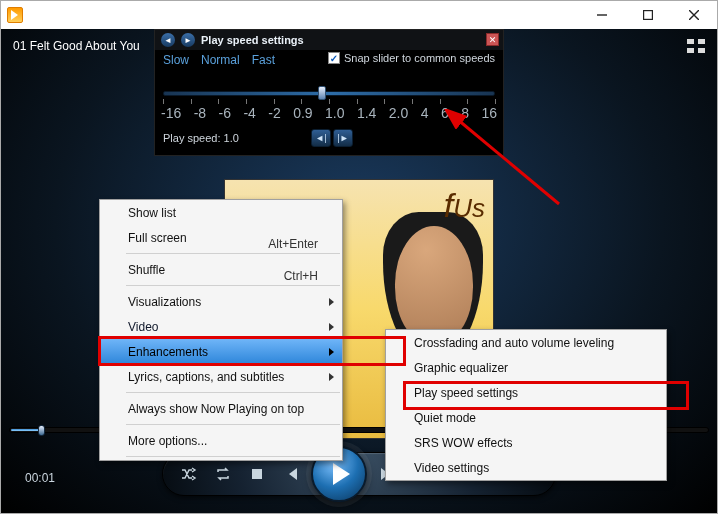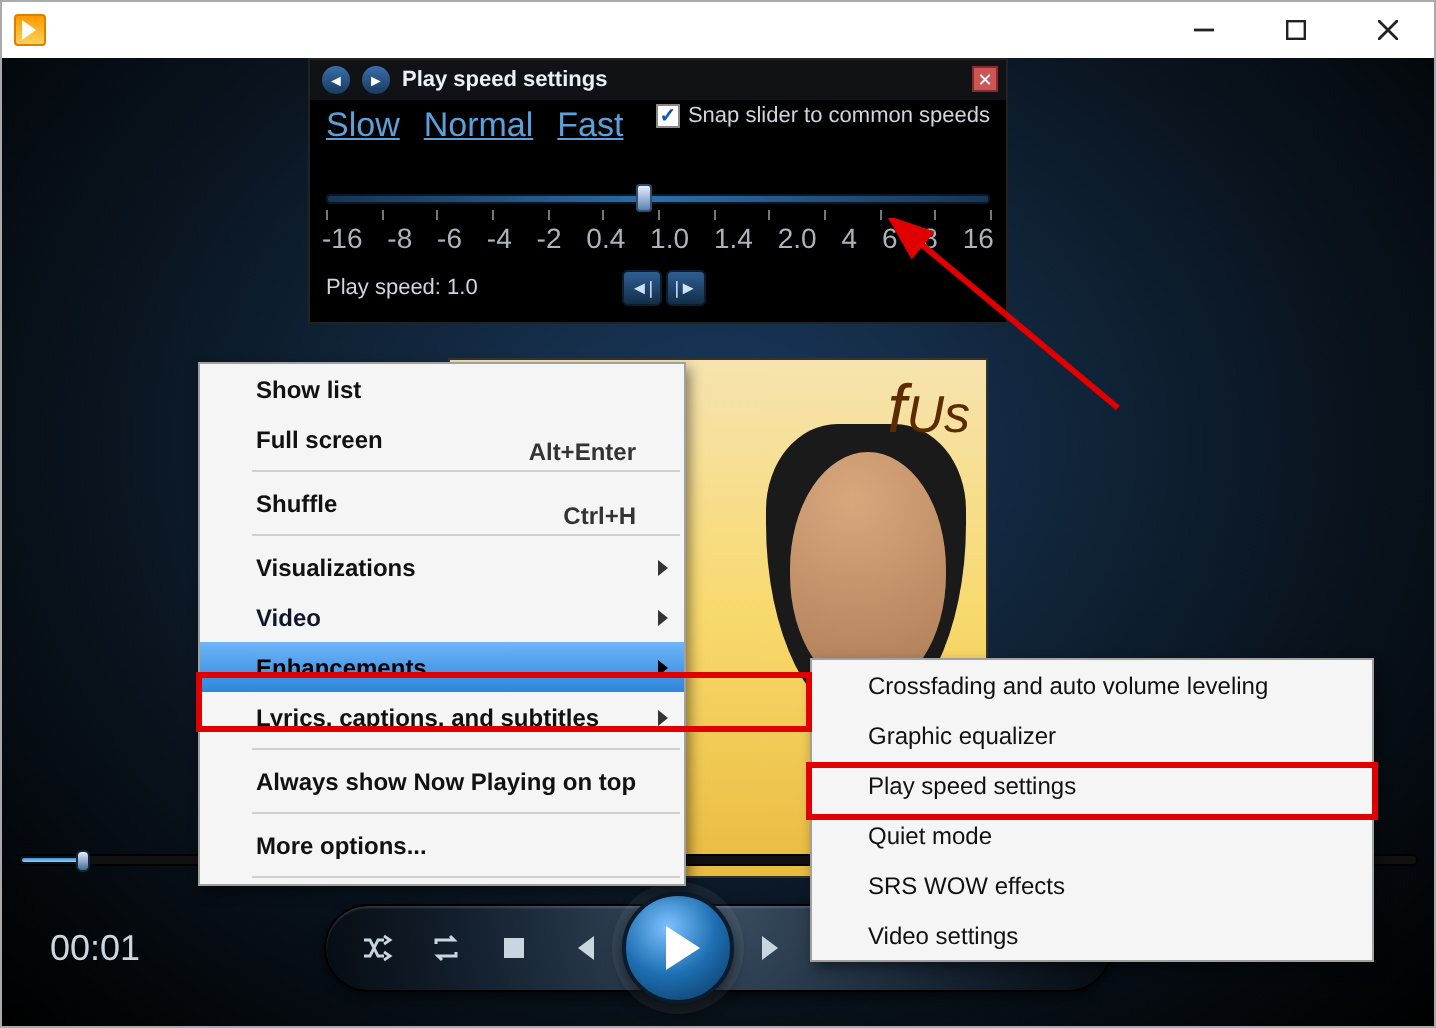--- a/index.html
+++ b/index.html
@@ -36,21 +36,21 @@
 .albumart .head { position:absolute; right:20px; top:46px; width:78px; height:120px; background: radial-gradient(circle at 40% 20%, #d9a77c, #ab7a54); border-radius:40px 40px 40px 40px/60px 60px 60px 60px; }
 .albumart .hair { position:absolute; right:10px; top:32px; width:100px; height:150px; background:#1a1a1a; border-radius:50px 50px 70px 70px/60px 60px 140px 140px; }
 
 
 .speedpanel { position:absolute; top:0; left:153px; width:350px; background:#000; border:1px solid #222; color:#cfd6dd; font-size:11px; padding-bottom:8px; z-index:30; }
 .speedpanel .hdr { display:flex; align-items:center; height:20px; background:#101215; position:relative; padding:0 6px; gap:6px; }
 .speedpanel .hdr .navbtn { width:14px; height:14px; border-radius:50%; background:linear-gradient(#3a6ea8,#183a60); display:flex; align-items:center; justify-content:center; color:#fff; font-size:8px; }
 .speedpanel .hdr .ttl { font-weight:bold; color:#eaf1f8; }
 .speedpanel .hdr .close { position:absolute; right:4px; top:3px; width:13px; height:13px; border:1px solid #8a2a2a; background:#c55; color:#fff; font-size:9px; display:flex; align-items:center; justify-content:center; }
 .speedpanel .links { padding:3px 8px 4px; display:flex; gap:12px; }
-.speedpanel .links a { color:#5aa0db; text-decoration:underline; font-size:17px; }
+.speedpanel .links a { color:#5aa0db; font-size:12px; }
 .speedpanel .snap { position:absolute; right:8px; top:22px; display:flex; align-items:center; gap:4px; font-size:11px; }
 .speedpanel .snap .cb { width:12px; height:12px; background:#fff; border:1px solid #888; display:flex; align-items:center; justify-content:center; color:#0a58b8; font-size:10px; font-weight:bold; }
 .speedpanel .slider { margin:14px 8px 2px; position:relative; height:18px; }
 .speedpanel .track { position:absolute; left:0; right:0; top:6px; height:5px; background:linear-gradient(90deg,#183452,#2d6da9,#183452); border:1px solid #091828; border-radius:2px; }
 .speedpanel .ticks { position:absolute; left:0; right:0; top:14px; height:5px; }
 .speedpanel .ticks i { position:absolute; width:1px; height:5px; background:#777; }
 .speedpanel .ticklabels { display:flex; justify-content:space-between; margin:0 6px; color:#a9b4bd; font-size:14px; }
 .speedpanel .thumb { position:absolute; top:1px; width:8px; height:14px; background:linear-gradient(#e6eefc,#5d83b1); border:1px solid #2f4f70; border-radius:2px; }
 .speedpanel .readout { padding:8px 8px 0; display:flex; align-items:center; justify-content:space-between; }
 .speedpanel .readout .btns { display:flex; gap:2px; margin:0 auto; }
@@ -69,21 +69,21 @@
 .menu .row.sel .sub::after { border-left-color:#000; }
 .menu .sep { height:1px; margin:3px 2px 3px 26px; border-top:1px solid #d0d0d0; }
 .hl { position:absolute; border:3px solid #e00000; pointer-events:none; z-index:60; }
 
 
 .bottom { position:absolute; left:0; right:0; bottom:0; height:86px; }
 .seek { position:absolute; left:8px; right:8px; top:0; height:6px; background:#111; border-radius:3px; border:1px solid #000; }
 .seek .fill { position:absolute; left:1px; top:1px; height:2px; width:28px; background:linear-gradient(#3e8fd4,#8fd0ff); border-radius:2px; }
 .seek .knob { position:absolute; left:28px; top:-3px; width:7px; height:11px; background:linear-gradient(#e6eefc,#3f6b94); border-radius:3px; border:1px solid #13283d; }
 .controls { position:absolute; left:0; right:0; bottom:6px; height:66px; display:flex; align-items:center; justify-content:center; gap:12px; }
-.timecode { position:absolute; left:24px; bottom:28px; font-size:18px; color:#cbd6df; }
+.timecode { position:absolute; left:24px; bottom:28px; font-size:12px; color:#cbd6df; }
 .pill { position:relative; height:44px; border-radius:22px; padding:0 16px; display:flex; align-items:center; gap:14px; background:radial-gradient(circle at 50% 0%, #3a4f63 0%, #152231 60%, #060c12 100%); border:1px solid #000; box-shadow:0 2px 5px rgba(0,0,0,.6), inset 0 1px 1px rgba(255,255,255,.15); }
 .cbtn { width:20px; height:20px; display:flex; align-items:center; justify-content:center; color:#c9d6df; }
 .cbtn svg { width:16px; height:16px; fill:#c9d6df; }
 .playbtn { width:56px; height:56px; margin:0 -4px; border-radius:50%; background:radial-gradient(circle at 40% 30%, #7ec2ff 0%, #1d6fb2 50%, #0a3358 100%); border:2px solid #0a1b2c; display:flex; align-items:center; justify-content:center; box-shadow:0 0 0 5px rgba(255,255,255,0.06), 0 3px 8px rgba(0,0,0,.7); }
 .playbtn span { margin-left:4px; border-left:17px solid #fff; border-top:11px solid transparent; border-bottom:11px solid transparent; }
 .vol { display:flex; align-items:center; gap:10px; margin-left:8px; }
 .volbar { position:relative; width:90px; height:5px; background:#151b20; border-radius:3px; }
 .volbar .vfill { position:absolute; left:0; top:0; height:100%; width:52px; background:linear-gradient(#2f77b6,#7cc4ff); border-radius:3px; }
 .volbar .vknob { position:absolute; left:50px; top:-4px; width:11px; height:11px; border-radius:50%; background:radial-gradient(#eaf3ff,#3c6284); border:1px solid #0f2234; }
 </style>
@@ -111,20 +111,29 @@
       <div>
           <svg>
             <path d="M0 0 L10 10 M10 0 L0 10"></path>
           </svg>
         </div>
     </div>
   </div>
 
   <div class="player">
 
+    <div class="topbar">
+      <div>01 Felt Good About You</div>
+      <div class="viewswitch">
+          <span></span>
+          <span></span>
+          <span></span>
+          <span></span>
+        </div>
+    </div>
 
     <div class="albumart">
       <div class="hair"></div>
       <div class="head"></div>
       <div class="script"><span>f</span><i>Us</i></div>
     </div>
 
     <div class="speedpanel">
       <div class="hdr">
         <div class="navbtn">◄</div>
@@ -159,21 +168,21 @@
             <i style="left: 100%;"></i>
           </div>
         <div class="thumb" id="speedthumb" style="left: calc(48% - 4px);"></div>
       </div>
       <div class="ticklabels" id="ticklabels">
           <span>-16</span>
           <span>-8</span>
           <span>-6</span>
           <span>-4</span>
           <span>-2</span>
-          <span>0.4</span>
+          <span>0.9</span>
           <span>1.0</span>
           <span>1.4</span>
           <span>2.0</span>
           <span>4</span>
           <span>6</span>
           <span>8</span>
           <span>16</span>
         </div>
       <div class="readout">
         <div>
@@ -190,21 +199,21 @@
 
     <svg class="arrow" style="left:438px; top:80px;" width="130" height="110">
       <defs>
           <marker id="ah" markerWidth="10" markerHeight="10" refX="2" refY="3" orient="auto">
             <path d="M0,0 L0,6 L8,3 z" fill="#e00000"></path>
           </marker>
         </defs>
       <line x1="120" y1="95" x2="18" y2="10" stroke="#e00000" stroke-width="3" marker-end="url(#ah)"></line>
     </svg>
 
-    <div class="menu" id="mainmenu" style="left:98px; top:152px; width:244px;font-weight:bold;">
+    <div class="menu" id="mainmenu" style="left:98px; top:170px; width:244px;">
         <div class="row">
           <span>Show list</span>
         </div>
         <div class="row">
           <span>Full screen</span>
           <span class="shortcut">Alt+Enter</span>
         </div>
         <div class="sep"></div>
         <div class="row">
           <span>Shuffle</span>
@@ -233,21 +242,21 @@
         </div>
         <div class="sep"></div>
         <div class="row">
           <span>More options...</span>
         </div>
         <div class="sep"></div>
       </div>
 
     <div class="hl" style="left:97px; top:307px; width:308px; height:30px;"></div>
 
-    <div class="menu" id="submenu" style="left:404px; top:300px; width:282px;">
+    <div class="menu" id="submenu" style="left:384px; top:300px; width:282px;">
         <div class="row">
           <span>Crossfading and auto volume leveling</span>
         </div>
         <div class="row">
           <span>Graphic equalizer</span>
         </div>
         <div class="row">
           <span>Play speed settings</span>
         </div>
         <div class="row">

